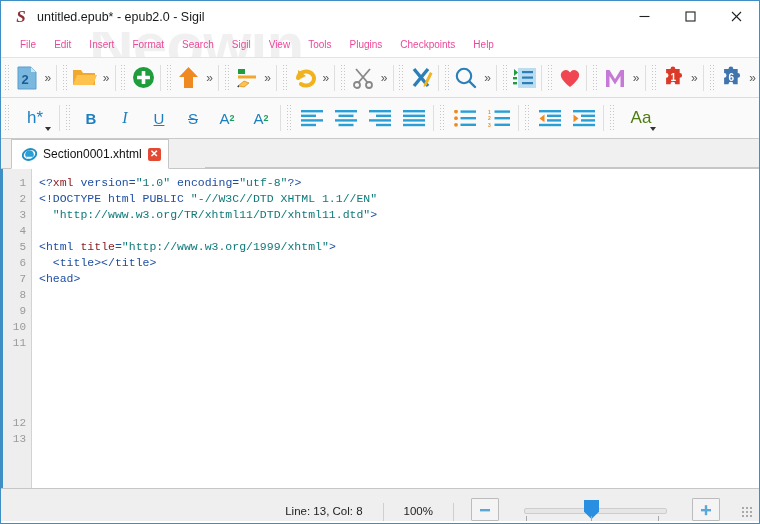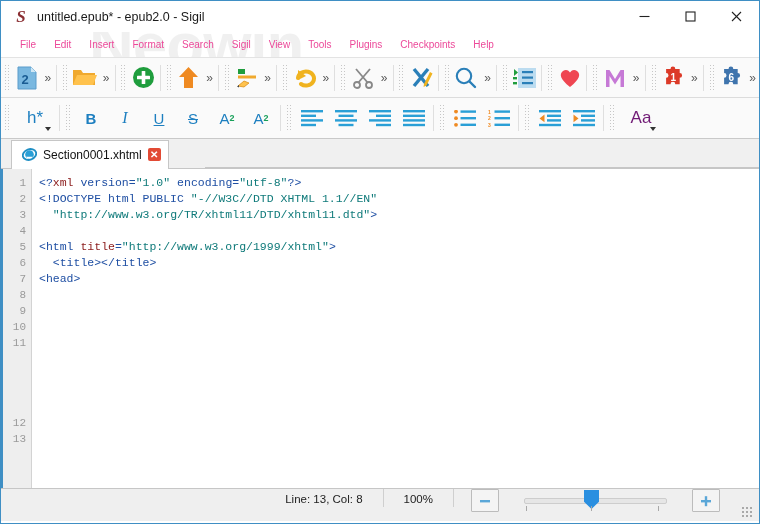--- a/index.html
+++ b/index.html
@@ -92,31 +92,31 @@
     width:44px;height:34px;display:flex;align-items:center;justify-content:center;
     color:#1d7fc0;font-size:17px;position:relative;
   }
   .heading-btn .caret{
     position:absolute;right:6px;bottom:4px;width:0;height:0;
     border-left:3.5px solid transparent;border-right:3.5px solid transparent;
     border-top:4px solid #333;
   }
   .aa-btn{
     width:46px;height:34px;display:flex;align-items:center;justify-content:center;
-    color:#701a75;font-size:17px;position:relative;
+    color:#4d7c0f;font-size:17px;position:relative;
   }
   .aa-btn .caret{
     position:absolute;right:8px;bottom:4px;width:0;height:0;
     border-left:3.5px solid transparent;border-right:3.5px solid transparent;
     border-top:4px solid #333;
   }
   
   #tabstrip{
     position:relative;z-index:2;height:29px;background:#f0f0f0;
-    display:flex;align-items:center;
+    display:flex;align-items:flex-end;
     border-bottom:1px solid #c6c6c6;
     gap:36px;
   }
   .tab{
     height:28px;background:#ffffff;
     display:flex;align-items:center;gap:6px;
     padding:0 7px 0 10px;margin-left:10px;
     border:1px solid #c6c6c6;border-bottom:1px solid #ffffff;
     position:relative;top:1px;
   }
@@ -164,21 +164,21 @@
   .t-punc{color:#1f4fa3;}
   .t-dt{color:#1f4fa3;}
   .t-plain{color:#111;}
   
   #accent{
     position:absolute;left:0;top:0;width:2px;height:100%;background:#3f8fc4;
   }
   
   #statusbar{
     position:relative;z-index:2;height:32px;background:#efefef;
-    display:flex;align-items:flex-start;justify-content:flex-end;
+    display:flex;align-items:flex-end;justify-content:flex-end;
     padding-right:6px;gap:12px;
   }
   .sb-cell{
     font-size:11.5px;color:#222;padding:0 8px;height:20px;
     display:flex;align-items:center;
   }
   .sb-div{width:1px;height:18px;background:#cfcfcf;}
   .zbtn{
     width:26px;height:21px;border:1px solid #bcbcbc;background:#f4f4f4;
     display:flex;align-items:center;justify-content:center;margin:0 5px;

